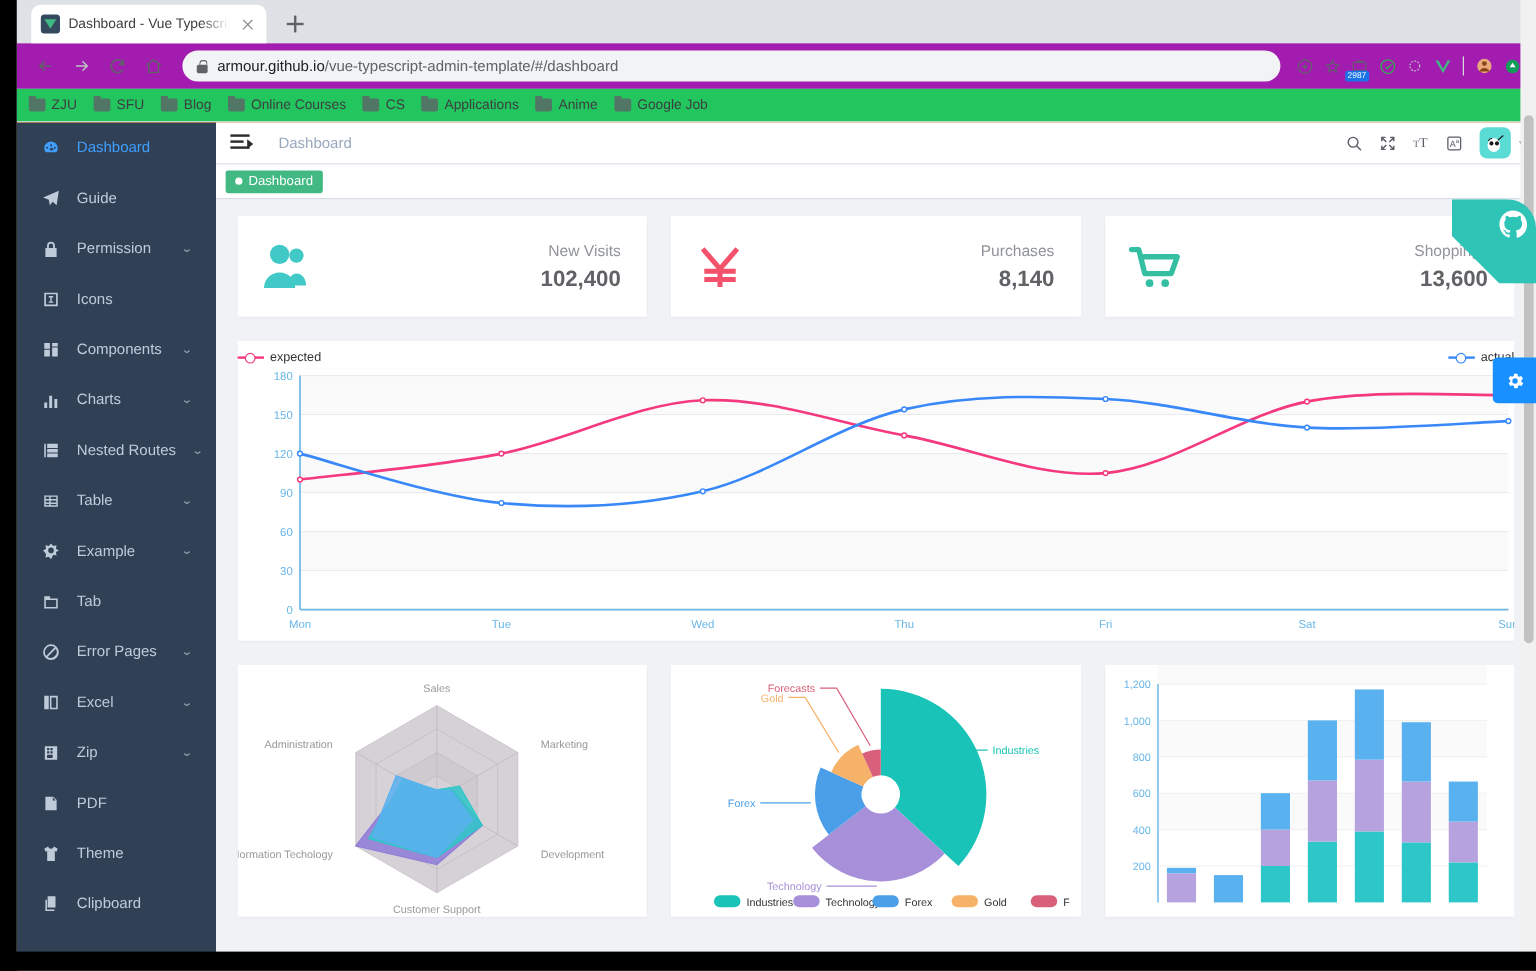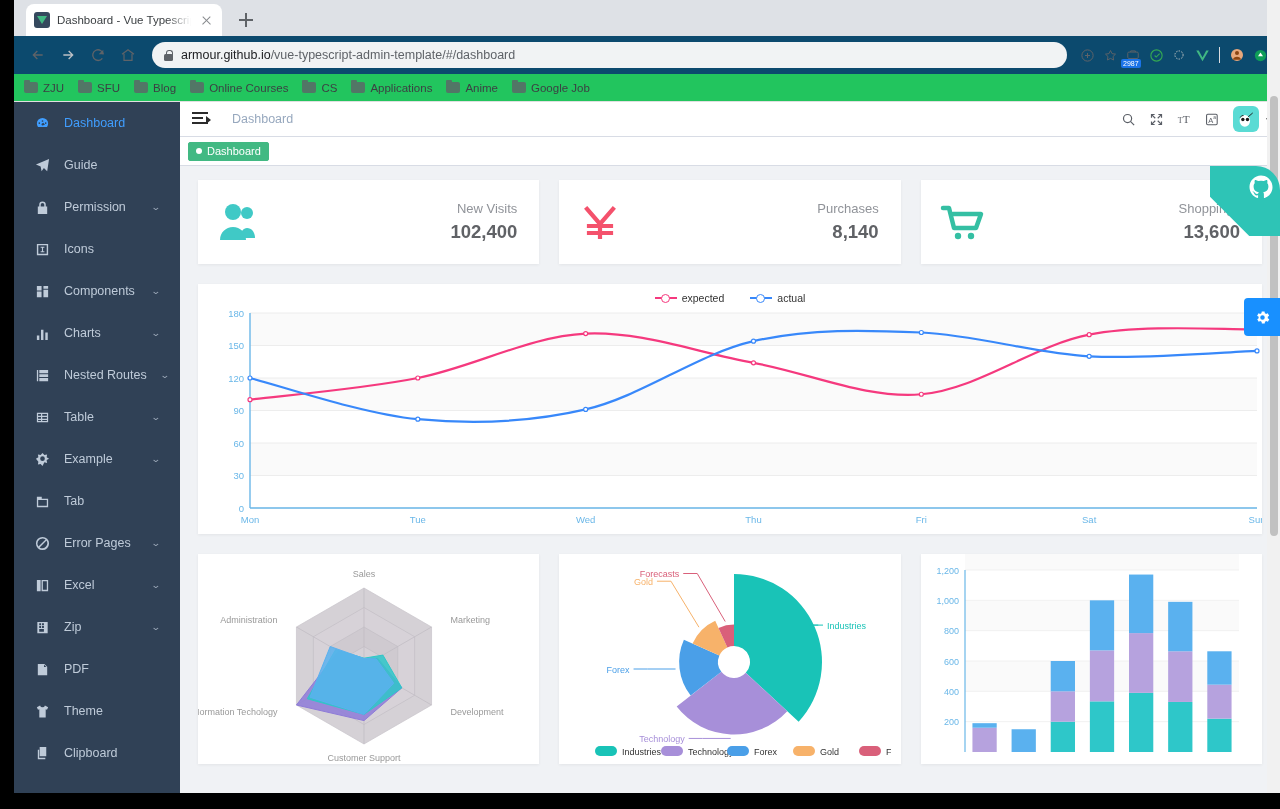--- a/index.html
+++ b/index.html
@@ -53,21 +53,21 @@
     width: 28px; height: 28px; margin-left: 10px; margin-bottom: 2px;
     position: relative; flex: none;
   }
   .newtab::before, .newtab::after {
     content: ""; position: absolute; background: #5f6368;
   }
   .newtab::before { left: 7px; top: 13.3px; width: 14px; height: 1.6px; }
   .newtab::after  { left: 13.2px; top: 7px; width: 1.6px; height: 14px; }
 
   .toolbar {
-    height: 38px; background: #0c4a6e; display: flex; align-items: center;
+    height: 38px; background: #a21caf; display: flex; align-items: center;
     padding: 0 10px; gap: 2px;
   }
   .nav-btn {
     width: 28px; height: 28px; display: flex; align-items: center;
     justify-content: center; color: #5f6368; font-size: 15px; flex: none;
   }
   .nav-btn.disabled { color: #bdc1c6; }
   .omnibox {
     flex: 1; height: 26px; background: #f1f3f4; border-radius: 13px;
     margin: 0 8px; display: flex; align-items: center; padding: 0 12px; gap: 8px;
@@ -200,21 +200,21 @@
   }
   .gear-btn svg { width: 17px; height: 17px; fill: #fff; }
 
   .panel { background: #fff; box-shadow: 0 1px 3px rgba(0,0,0,.06); }
   .line-panel { margin-top: 20px; height: 250px; position: relative; padding: 12px 12px 0 12px; }
   .charts-row { display: flex; gap: 20px; margin-top: 20px; }
   .mini-panel { flex: 1; height: 210px; position: relative; overflow: hidden; }
 
   .legend-top {
     position: absolute; left: 0; right: 0; top: 8px; display: flex;
-    justify-content: center; gap: 26px; font-size: 10.5px; color: #333;
+    justify-content: space-between; gap: 26px; font-size: 10.5px; color: #333;
   }
   .legend-item { display: flex; align-items: center; gap: 5px; }
   .legend-mark { width: 22px; height: 10px; position: relative; }
   .legend-mark::before {
     content: ""; position: absolute; left: 0; top: 4px; width: 22px; height: 1.6px;
     background: currentColor;
   }
   .legend-mark::after {
     content: ""; position: absolute; left: 6px; top: 1px; width: 7px; height: 7px;
     border-radius: 50%; border: 1.6px solid currentColor; background: #fff;

